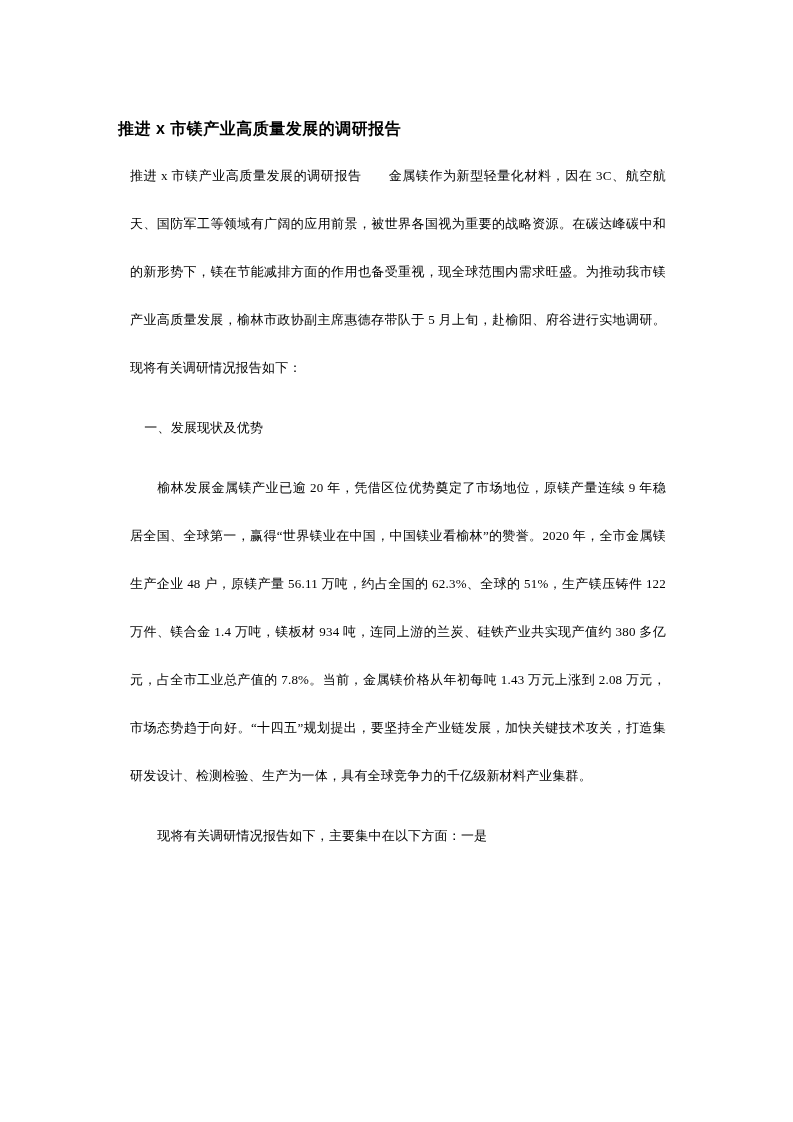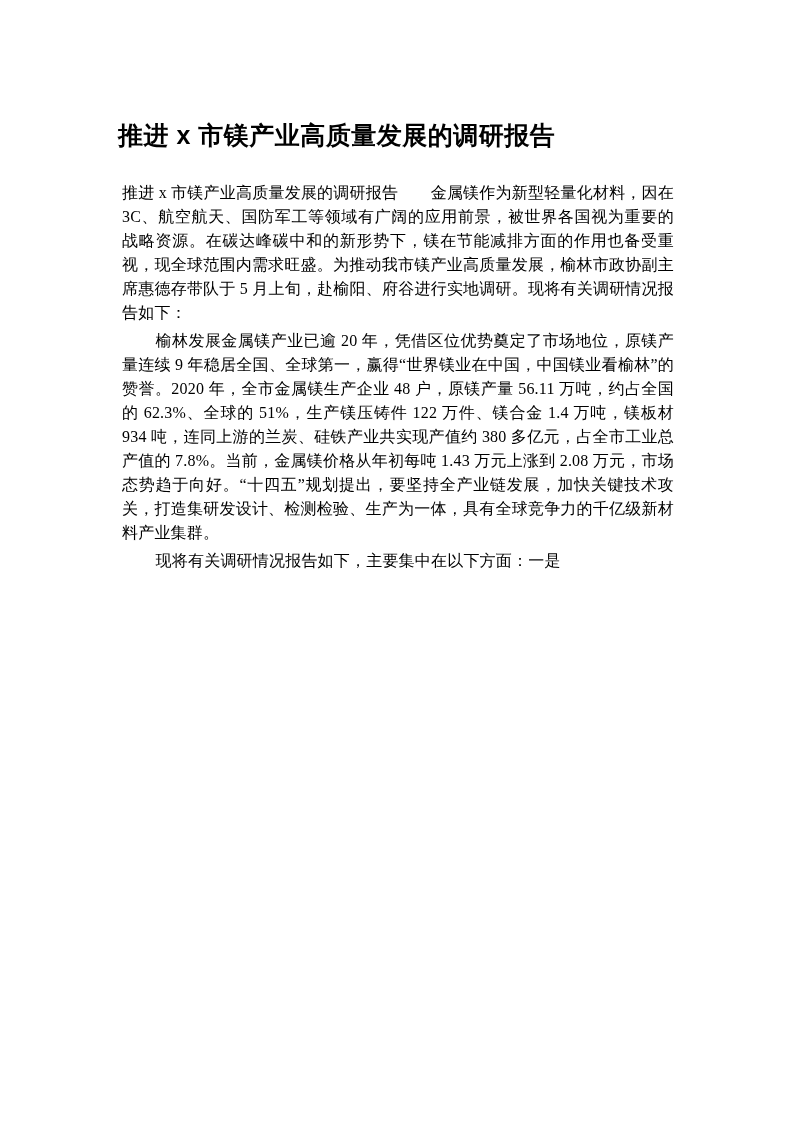--- a/index.html
+++ b/index.html
@@ -20,31 +20,31 @@
     overflow: hidden;
   }
   .content {
     position: absolute;
     left: 118px;
     top: 118px;
     width: 560px;
   }
   .doc-title {
     font-family: "Liberation Sans", "DejaVu Sans", sans-serif;
-    font-size: 25px;
+    font-size: 16px;
     font-weight: bold;
     letter-spacing: 0.5px;
     line-height: 1.4;
-    margin: 0 0 28px 0;
+    margin: 0 0 12px 0;
     text-align: left;
   }
   .para {
-    font-size: 16px;
-    line-height: 24px;
-    margin: 4px;
+    font-size: 13px;
+    line-height: 48px;
+    margin: 12px;
     text-align: justify;
     text-justify: inter-ideograph;
     letter-spacing: 0.2px;
   }
   .para + .para {
     margin-top: 0;
   }
   .indent-1 {
     text-indent: 1.1em;
   }
@@ -55,19 +55,20 @@
 </head>
 <body>
 
 <div class="page">
   <div class="content">
 
     <h1 class="doc-title">推进 x 市镁产业高质量发展的调研报告</h1>
 
     <p class="para">推进 x 市镁产业高质量发展的调研报告　　金属镁作为新型轻量化材料，因在 3C、航空航天、国防军工等领域有广阔的应用前景，被世界各国视为重要的战略资源。在碳达峰碳中和的新形势下，镁在节能减排方面的作用也备受重视，现全球范围内需求旺盛。为推动我市镁产业高质量发展，榆林市政协副主席惠德存带队于 5 月上旬，赴榆阳、府谷进行实地调研。现将有关调研情况报告如下：</p>
 
+    <p class="para indent-1">一、发展现状及优势</p>
 
     <p class="para indent-2">榆林发展金属镁产业已逾 20 年，凭借区位优势奠定了市场地位，原镁产量连续 9 年稳居全国、全球第一，赢得“世界镁业在中国，中国镁业看榆林”的赞誉。2020 年，全市金属镁生产企业 48 户，原镁产量 56.11 万吨，约占全国的 62.3%、全球的 51%，生产镁压铸件 122 万件、镁合金 1.4 万吨，镁板材 934 吨，连同上游的兰炭、硅铁产业共实现产值约 380 多亿元，占全市工业总产值的 7.8%。当前，金属镁价格从年初每吨 1.43 万元上涨到 2.08 万元，市场态势趋于向好。“十四五”规划提出，要坚持全产业链发展，加快关键技术攻关，打造集研发设计、检测检验、生产为一体，具有全球竞争力的千亿级新材料产业集群。</p>
 
     <p class="para indent-2">现将有关调研情况报告如下，主要集中在以下方面：一是</p>
 
   </div>
 </div>
 
 </body></html>

